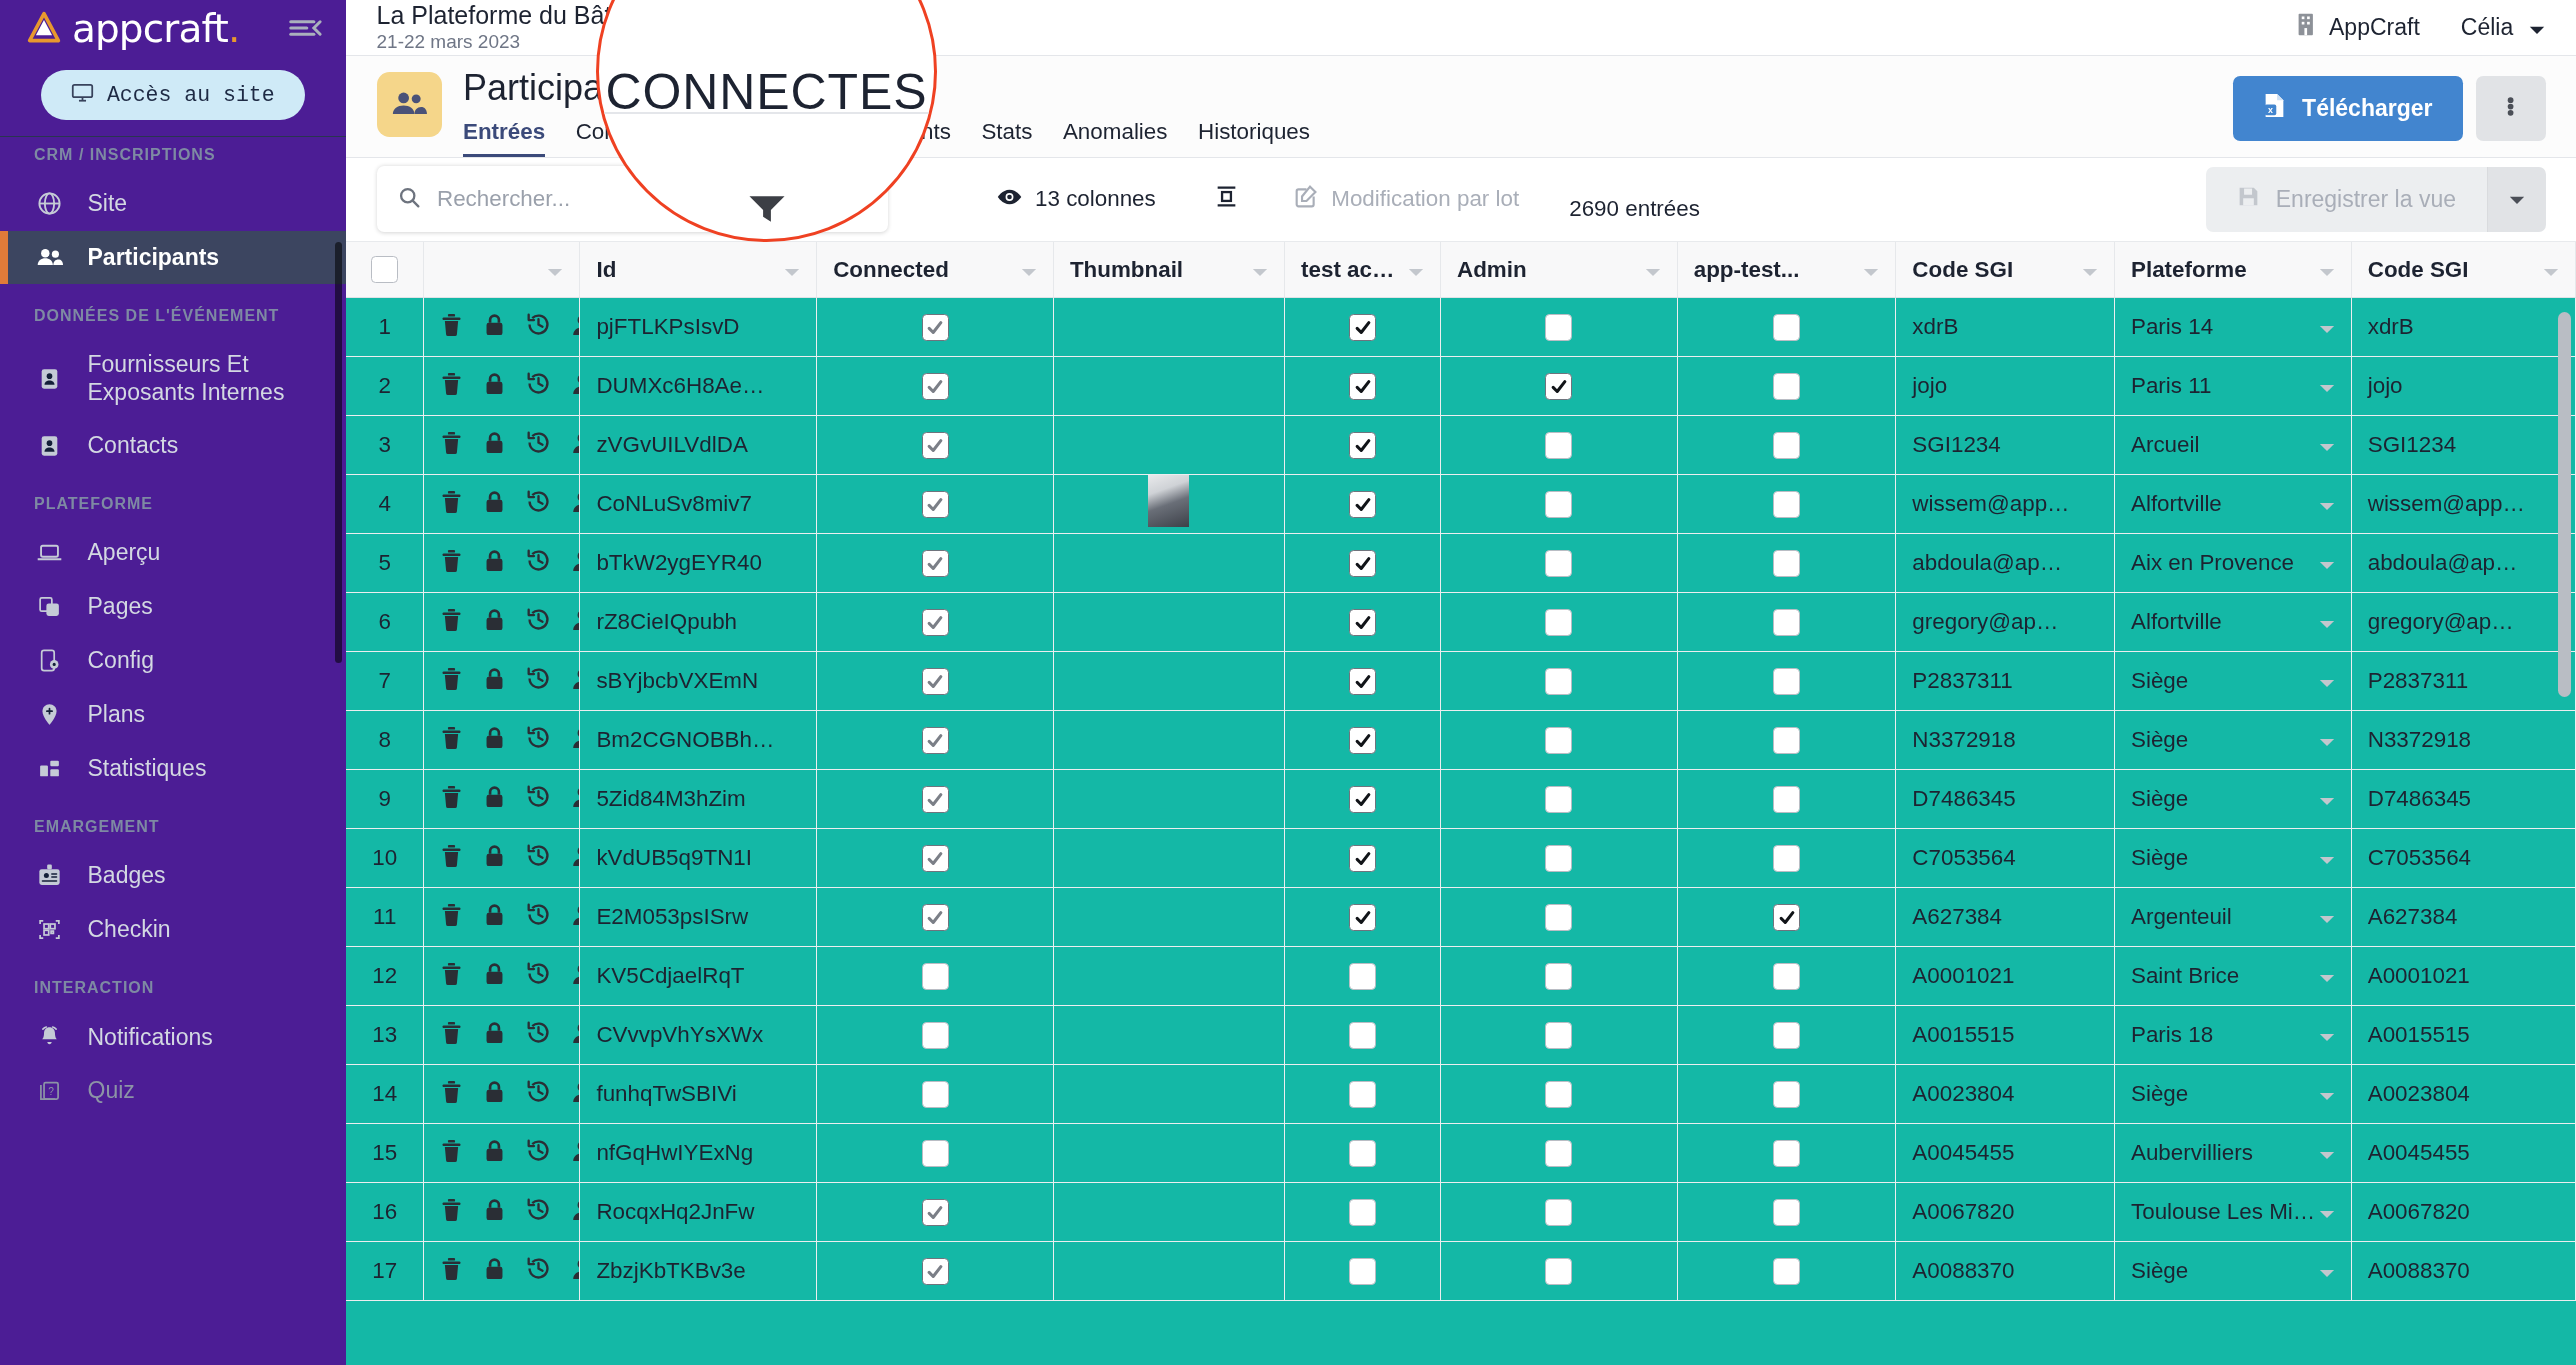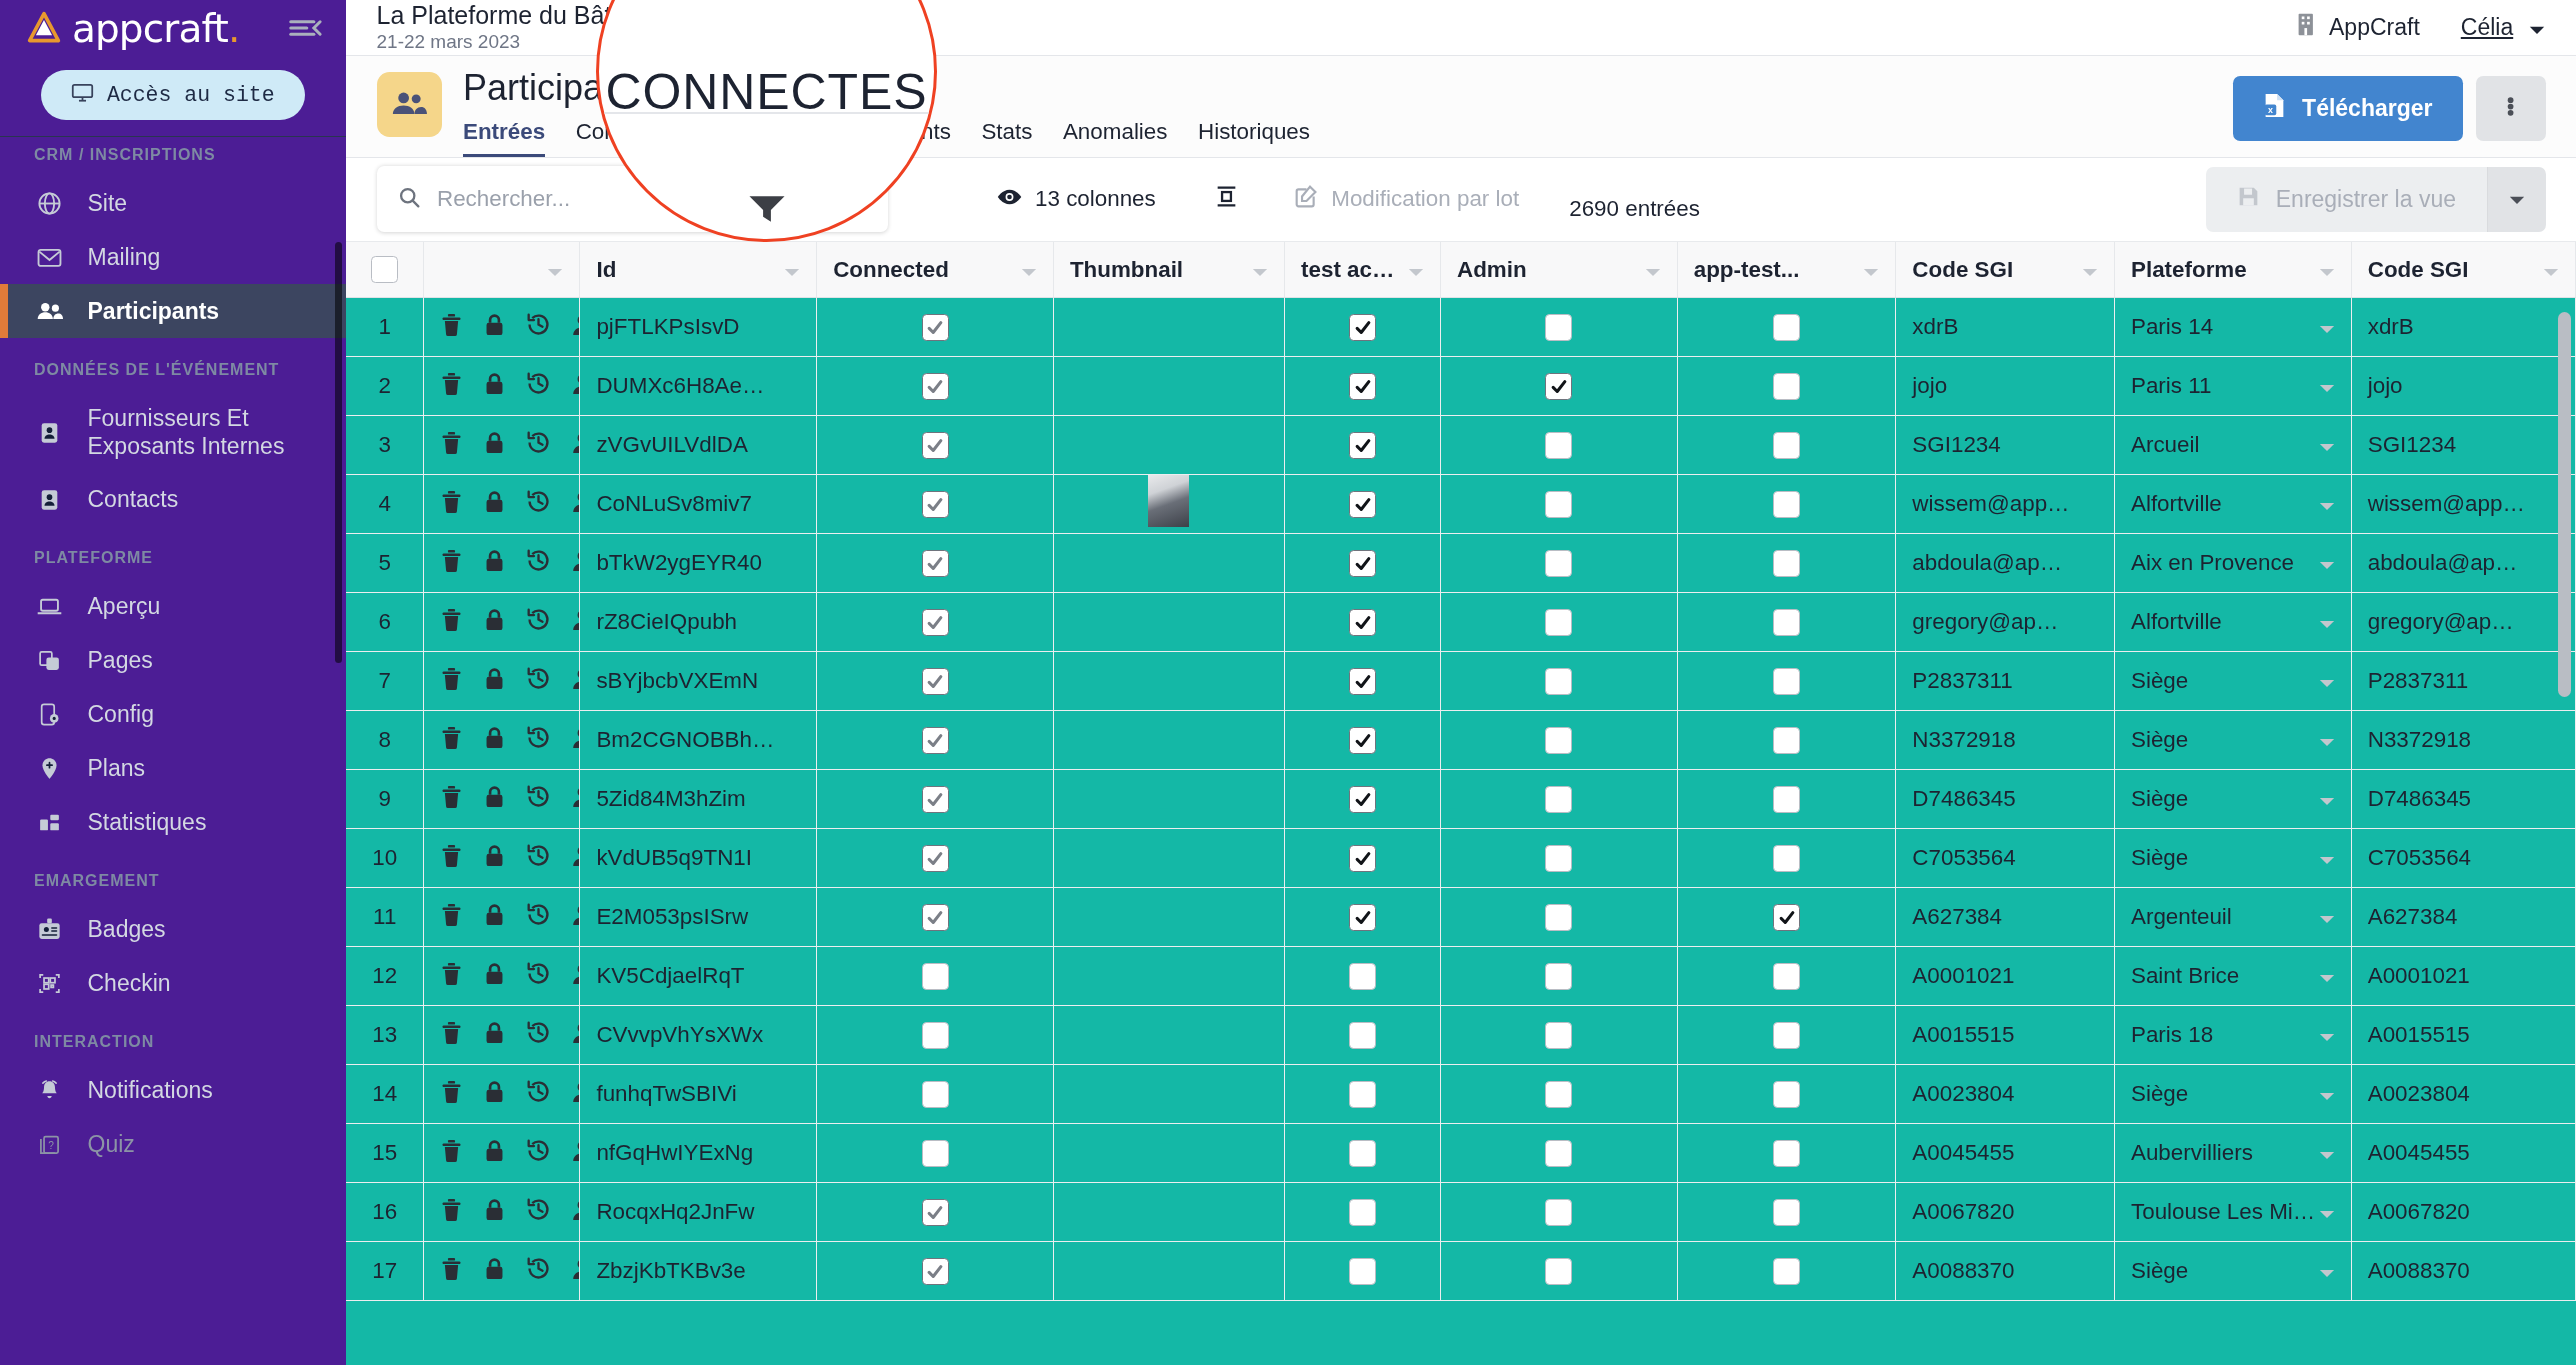--- a/index.html
+++ b/index.html
@@ -61,21 +61,21 @@
 
   .topbar {
     height: 56px; display: flex; align-items: center; padding: 0 30.5px 0 30.5px;
     background: #fff; border-bottom: 0.9px solid #e4e6ea; flex: 0 0 56px;
   }
   .tb-event-name { font-size: 25px; color: #1d2331; font-weight: 400; line-height: 1.05; }
   .tb-event-date { font-size: 19px; color: #6f7686; margin-top: 1.8px; }
   .tb-event-id { font-size: 20px; color: #1d2331; margin-left: 97px; }
   .tb-right { margin-left: auto; display: flex; align-items: center; gap: 41px; }
   .tb-org { display: flex; align-items: center; gap: 12.5px; font-size: 23px; color: #1d2331; }
-  .tb-user { display: flex; align-items: center; gap: 14.3px; font-size: 23px; color: #1d2331; cursor: pointer; text-decoration: underline; }
+  .tb-user { display: flex; align-items: center; gap: 14.3px; font-size: 23px; color: #1d2331; cursor: pointer; }
 
   .pagehead {
     display: flex; align-items: flex-start; padding: 14.3px 30.5px 0 30.5px;
     background: #fcfcfc; border-bottom: 0.9px solid #e4e6ea; flex: 0 0 85px;
   }
   .ph-icon {
     width: 65px; height: 65px; background: #f5d68a; border-radius: 12.5px;
     display: flex; align-items: center; justify-content: center; flex: 0 0 65px;
     margin-top: 1.8px;
   }
@@ -235,29 +235,20 @@
       <div class="sb-section" style="padding-top:9px;">CRM / INSCRIPTIONS</div>
       <div class="sb-item">
         <span class="ico">
           <svg viewBox="0 0 32 32" width="27" height="27">
               <circle cx="16" cy="16" r="12" fill="none" stroke="#c5cbd6" stroke-width="2.2"></circle>
               <ellipse cx="16" cy="16" rx="5.5" ry="12" fill="none" stroke="#c5cbd6" stroke-width="2.2"></ellipse>
               <line x1="4" y1="16" x2="28" y2="16" stroke="#c5cbd6" stroke-width="2.2"></line>
             </svg>
         </span>
         <span>Site</span>
-      </div>
-      <div class="sb-item">
-        <span class="ico">
-          <svg viewBox="0 0 32 32" width="27" height="27">
-              <rect x="3" y="7" width="26" height="19" rx="2.5" fill="none" stroke="#c5cbd6" stroke-width="2.2"></rect>
-              <polyline points="4,9 16,19 28,9" fill="none" stroke="#c5cbd6" stroke-width="2.2"></polyline>
-            </svg>
-        </span>
-        <span>Mailing</span>
       </div>
       <div class="sb-item active">
         <span class="ico">
           <svg viewBox="0 0 32 32" width="27" height="27" fill="#ffffff">
               <circle cx="11" cy="11" r="5"></circle>
               <circle cx="23" cy="12" r="4.2"></circle>
               <path d="M2 25c0-5 4.2-8 9-8s9 3 9 8z"></path>
               <path d="M20.5 25c0-4 2.5-6.6 6-6.6 3.2 0 5.5 2.4 5.5 6.6z"></path>
             </svg>
         </span>

